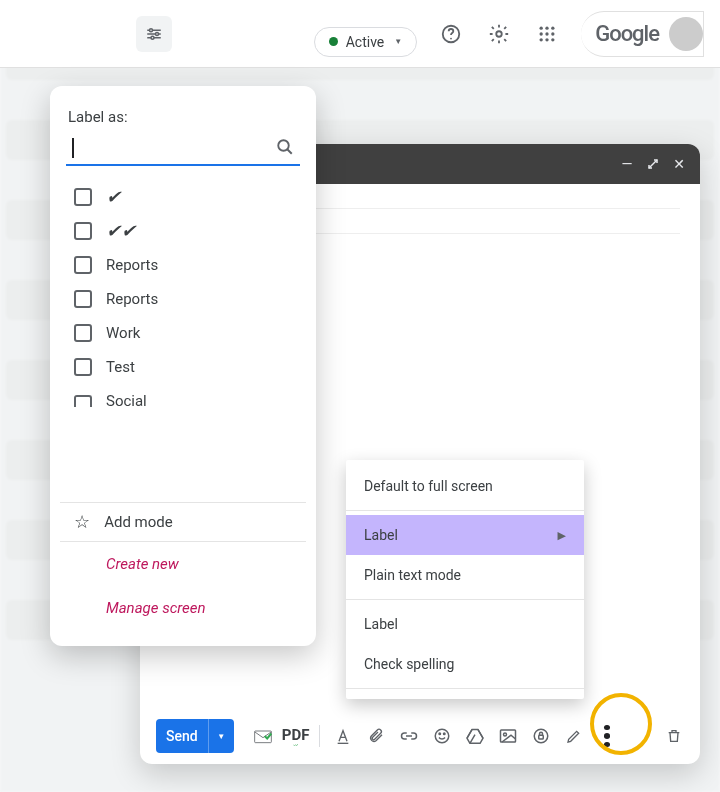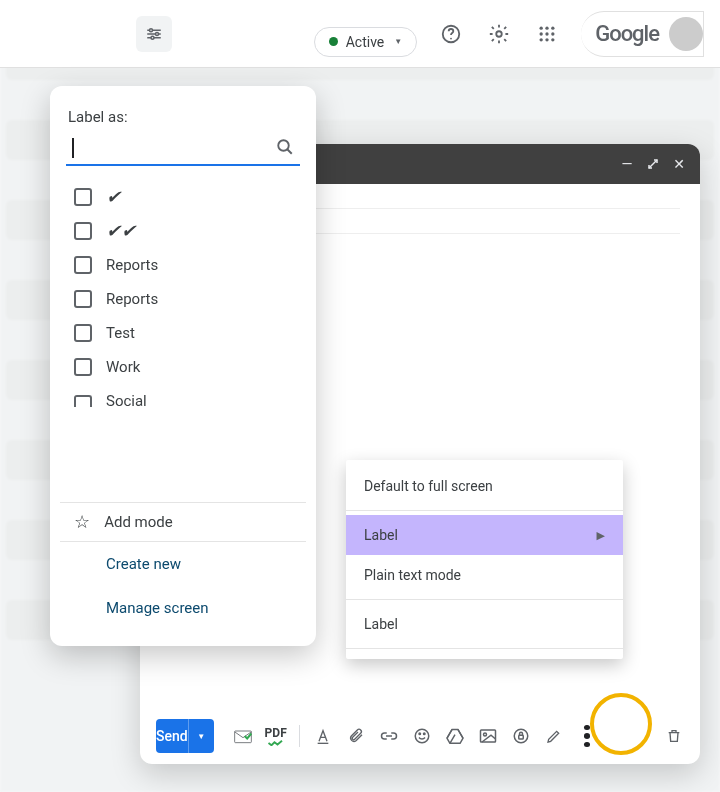--- a/index.html
+++ b/index.html
@@ -21,49 +21,49 @@
   .avatar{width:34px;height:34px;border-radius:50%;background:#ccc;}
 
   
   .compose { position:absolute; left:140px; top:144px; width:560px; height:620px; background:#fff; border-radius:12px; box-shadow:0 10px 30px rgba(0,0,0,.18); overflow:hidden;}
   .compose-header{height:40px;background:#404040;display:flex;align-items:center;justify-content:flex-end;padding:0 14px;gap:12px;color:#e8eaed;}
   .win-ic{width:14px;height:14px;display:flex;align-items:center;justify-content:center;font-size:14px;line-height:1;}
   .compose-body{position:absolute;left:0;right:0;top:40px;bottom:60px;}
   .compose-body hr{border:none;border-top:1px solid #eee;margin:24px 20px;}
   .compose-toolbar{position:absolute;left:0;right:0;bottom:0;height:56px;display:flex;align-items:center;padding:0 16px;gap:13px;color:#5f6368;}
   .send-btn{display:flex;align-items:stretch;border-radius:4px;overflow:hidden;margin-right:6px;}
-  .send-main{background:#1a73e8;color:#fff;font-size:14px;font-weight:500;padding:9px 0;}
+  .send-main{background:#1a73e8;color:#fff;font-size:14px;font-weight:500;padding:9px 10px;}
   .send-drop{background:#1a73e8;width:26px;display:flex;align-items:center;justify-content:center;border-left:1px solid rgba(255,255,255,.3);}
   .tool{width:20px;height:20px;display:flex;align-items:center;justify-content:center;font-size:17px;color:#5f6368;}
   .trash{margin-left:auto;}
 
   .hl-circle{position:absolute;width:62px;height:62px;border:4px solid #f2b300;border-radius:50%;bottom:9px;right:48px;pointer-events:none;}
   .dots3{width:22px;height:22px;display:flex;flex-direction:column;justify-content:center;gap:3px;align-items:center;}
   .dots3 span{width:6px;height:6px;border-radius:50%;background:#202124;}
 
   
-  .more-menu{position:absolute;left:346px;top:460px;width:277px;background:#fff;border-radius:2px;box-shadow:0 6px 18px rgba(0,0,0,.22);padding:6px 0;font-size:14px;color:#3c4043;}
+  .more-menu{position:absolute;left:346px;top:460px;width:238px;background:#fff;border-radius:2px;box-shadow:0 6px 18px rgba(0,0,0,.22);padding:6px 0;font-size:14px;color:#3c4043;}
   .mm-item{padding:12px 18px;display:flex;align-items:center;justify-content:space-between;}
   .mm-item.hl{background:#c4b5fd;}
   .mm-sep{border:none;border-top:1px solid #e4e4e4;margin:4px 0;}
   .mm-arrow{font-size:11px;color:#5f6368;}
 
   
   .label-panel{position:absolute;left:50px;top:86px;width:266px;height:560px;background:#fff;border-radius:12px;box-shadow:0 10px 30px rgba(0,0,0,.22);padding:22px 10px 16px;display:flex;flex-direction:column;}
   .lp-title{font-size:15px;color:#3c4043;margin:0 8px 8px;}
   .lp-search{position:relative;height:32px;margin:0 6px;border-bottom:2px solid #1a73e8;}
   .lp-search .cursor{position:absolute;left:6px;top:4px;width:1.5px;height:20px;background:#202124;}
   .lp-search .mag{position:absolute;right:6px;top:4px;color:#5f6368;font-size:18px;}
   .lp-list{flex:1;overflow:hidden;margin-top:14px;}
   .lp-row{display:flex;align-items:center;gap:14px;padding:8px 14px;font-size:15px;color:#3c4043;}
   .cb{width:18px;height:18px;border:2px solid #5f6368;border-radius:3px;flex-shrink:0;}
   .lp-row.last .cb{border-bottom:none;height:12px;border-radius:3px 3px 0 0;}
   .lp-star{display:flex;align-items:center;gap:14px;padding:10px 14px;font-size:15px;color:#3c4043;border-top:1px solid #e4e4e4;}
   .lp-bottom{border-top:1px solid #e4e4e4;}
-  .lp-btn{padding:13px 14px 13px 46px;font-size:15px;color:#0c4a6e;}
+  .lp-btn{padding:13px 14px 13px 46px;font-size:15px;color:#be185d;font-style:italic;}
   .check-single{font-size:18px;line-height:1;font-style:italic;}
   .star-ic{font-size:18px;line-height:1;}
 
   
   svg{display:block}
 </style>
 </head>
 <body>
 
 <div class="bg">
@@ -145,21 +145,21 @@
           <span style="color:#fff;font-size:8px">▼</span>
         </div>
     </div>
     <div class="tool">
       <svg width="20" height="16" viewBox="0 0 24 18">
           <rect x="2" y="3" width="20" height="14" rx="1" fill="#fff" stroke="#5f6368"></rect>
           <path d="M2 4l10 7 10-7" stroke="#5f6368" fill="none"></path>
           <path d="M14 9l3 3 5-6" stroke="#34a853" stroke-width="2.5" fill="none"></path>
         </svg>
     </div>
-    <div class="tool" style="font-size:12px;font-weight:700;color:#3c4043;flex-direction:column">
+    <div class="tool" style="font-size:15px;font-weight:700;color:#3c4043;flex-direction:column">
       PDF<svg width="18" height="7" viewBox="0 0 24 8">
           <path d="M2 4l4 3 4-4 4 3 6-5" stroke="#34a853" stroke-width="2.5" fill="none"></path>
         </svg>
     </div>
     <div style="width:1px;height:22px;background:#dadce0"></div>
     <div class="tool">
       <svg width="16" height="18" viewBox="0 0 24 24">
           <path d="M6 20L12 4l6 16M8.5 14h7" stroke="#5f6368" stroke-width="2" fill="none"></path>
           <rect x="4" y="22" width="16" height="2" fill="#5f6368"></rect>
         </svg>
@@ -231,20 +231,23 @@
   <div class="mm-item hl">
     <span>Label</span>
     <span class="mm-arrow">▶</span>
   </div>
   <div class="mm-item">
       <span>Plain text mode</span>
     </div>
   <hr class="mm-sep">
   <div class="mm-item">
       <span>Label</span>
+    </div>
+  <div class="mm-item">
+      <span>Check spelling</span>
     </div>
   <hr class="mm-sep">
 </div>
 
 <div class="label-panel">
   <div class="lp-title">Label as:</div>
   <div class="lp-search">
     <div class="cursor"></div>
     <div class="mag">
       <svg width="18" height="18" viewBox="0 0 24 24" fill="none" stroke="#5f6368" stroke-width="2.5">
@@ -265,25 +268,25 @@
     <div class="lp-row">
         <span class="cb"></span>
         <span>Reports</span>
       </div>
     <div class="lp-row">
         <span class="cb"></span>
         <span>Reports</span>
       </div>
     <div class="lp-row">
         <span class="cb"></span>
+        <span>Work</span>
+      </div>
+    <div class="lp-row">
+        <span class="cb"></span>
         <span>Test</span>
-      </div>
-    <div class="lp-row">
-        <span class="cb"></span>
-        <span>Work</span>
       </div>
     <div class="lp-row last">
         <span class="cb"></span>
         <span>Social</span>
       </div>
   </div>
   <div class="lp-star">
     <span class="star-ic">☆</span>
     <span>Add mode</span>
   </div>

